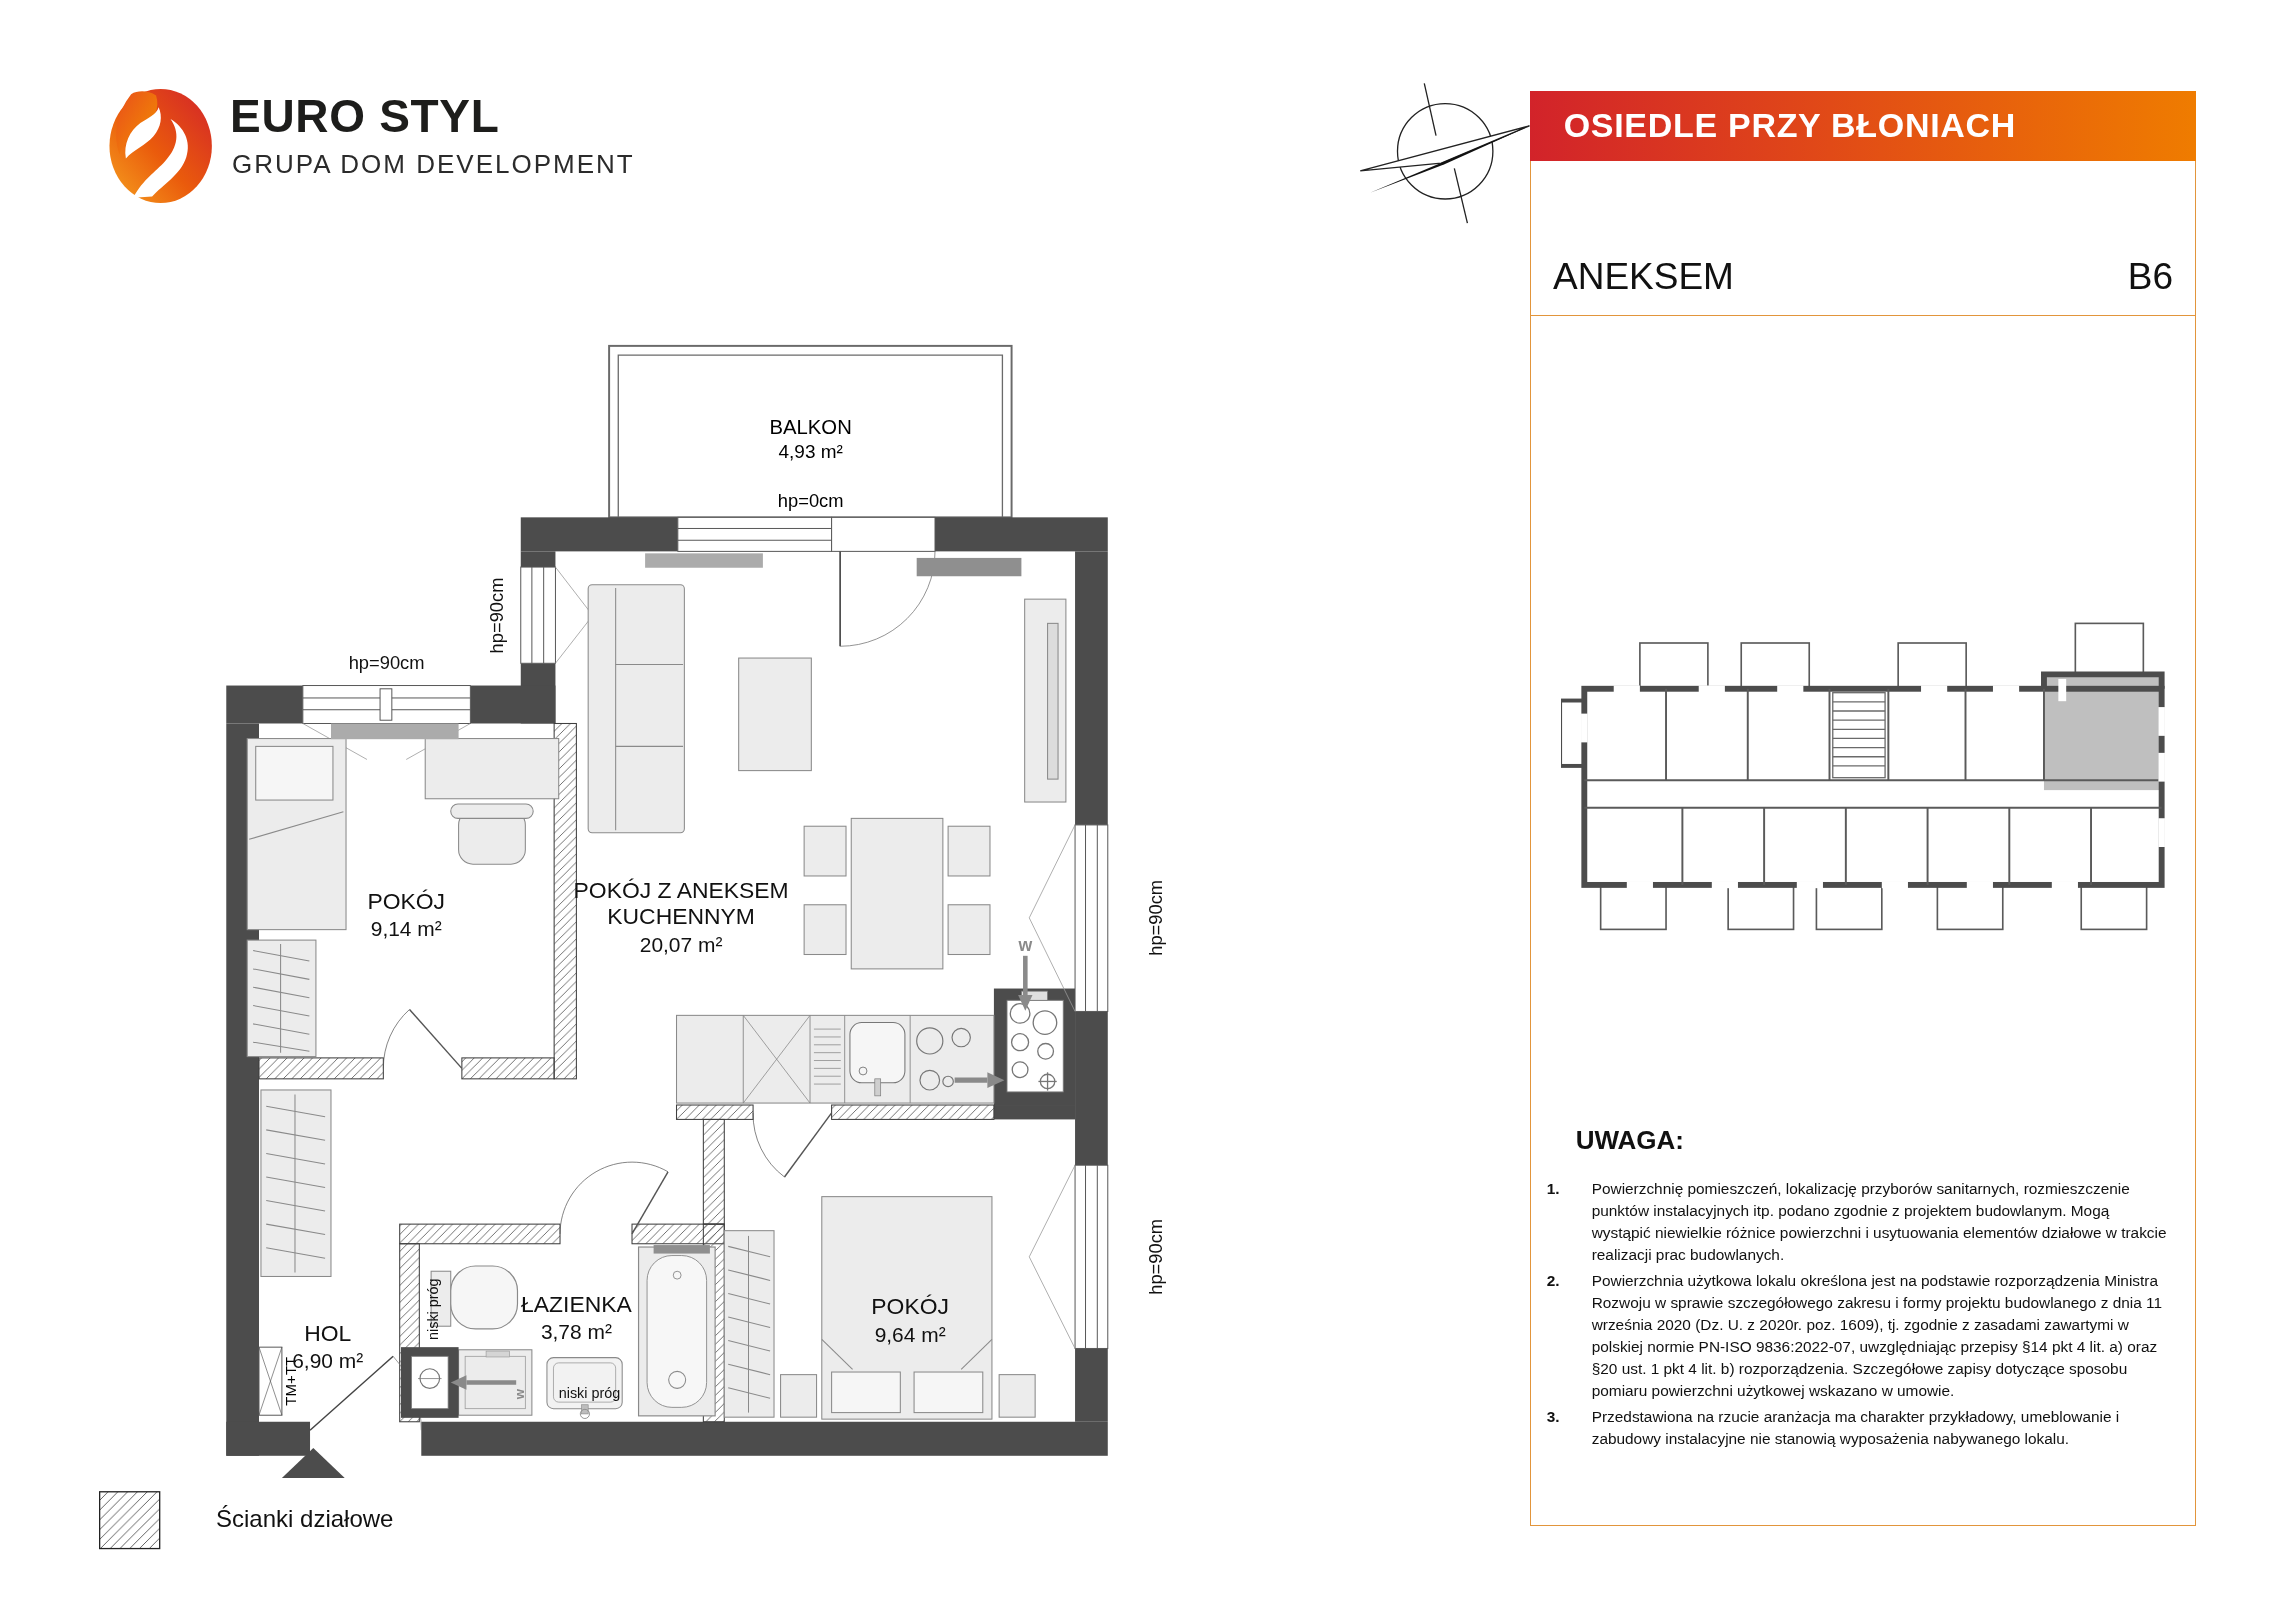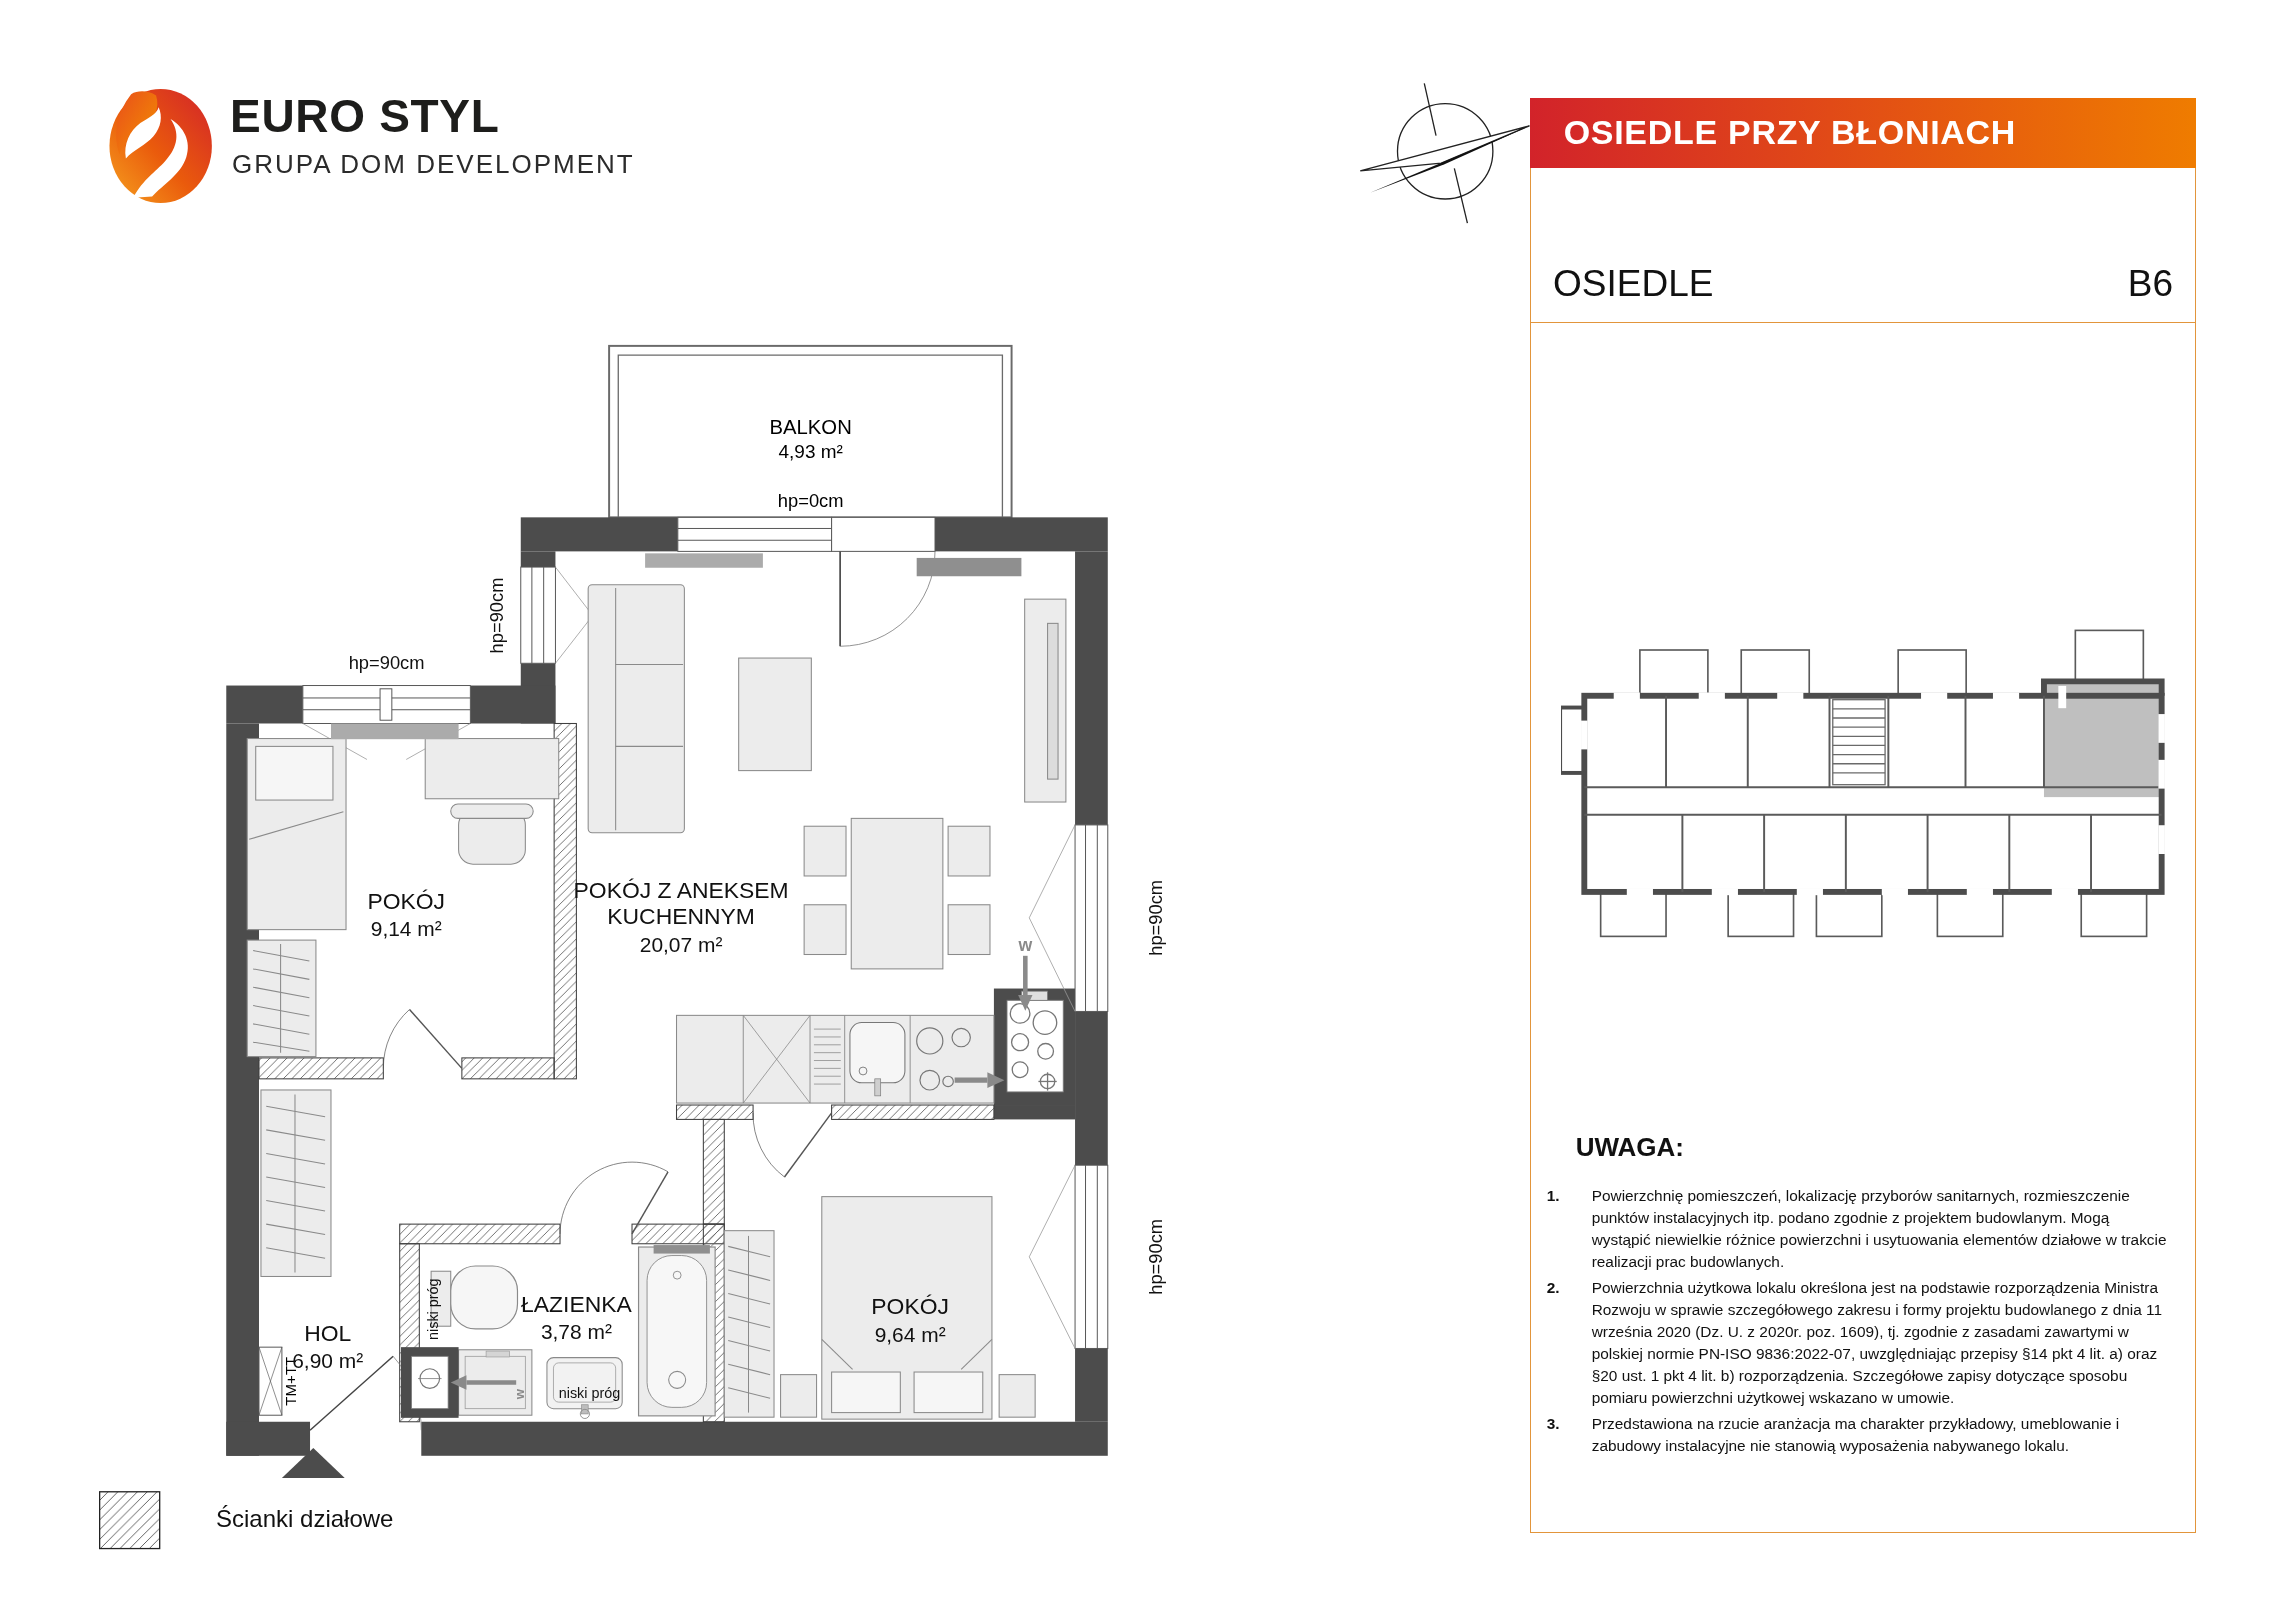--- a/index.html
+++ b/index.html
@@ -3,21 +3,21 @@
 <meta charset="utf-8">
 <style>
   html,body{margin:0;padding:0;background:#fff;}
   #page{position:relative;width:2295px;height:1624px;background:#fff;overflow:hidden;
         font-family:"Liberation Sans",sans-serif;color:#1a1a1a;border-radius:10px;}
   .abs{position:absolute;}
   
   #logo-title{left:230px;top:89px;font-size:46px;font-weight:800;letter-spacing:0.7px;color:#1d1d1b;}
   #logo-sub{left:232px;top:149px;font-size:26px;font-weight:500;letter-spacing:2px;color:#2b2b2b;}
   
-  #panel{left:1530px;top:98px;width:666px;height:1435px;border:1.3px solid #e2953b;box-sizing:border-box;background:#fff;}
+  #panel{left:1530px;top:91px;width:666px;height:1435px;border:1.3px solid #e2953b;box-sizing:border-box;background:#fff;}
   #panel-header{position:absolute;left:-1.3px;top:-1.3px;width:666px;height:70px;
     background:linear-gradient(90deg,#d2232a 0%,#e14a17 45%,#ef7c00 100%);
     display:flex;align-items:center;box-sizing:border-box;padding-left:34px;}
   #panel-header .ttl{color:#fff;font-size:34px;font-weight:800;letter-spacing:0.7px;}
   .prow{position:absolute;left:0;width:664px;height:77px;display:flex;align-items:center;
         justify-content:space-between;box-sizing:border-box;padding:0 22px;border-bottom:1.3px solid #e2953b;
         font-size:37px;}
   #row0{top:69px;} #row1{top:147px;} #row2{top:225px;} #row3{top:302px;}
   #row0 .lbl{font-weight:800;}
   .prow .lbl{font-weight:400;color:#111;}
@@ -63,21 +63,21 @@
     <line x1="2222" y1="258" x2="2242" y2="342" stroke="#222" stroke-width="2"></line>
     <polygon points="2078,262 2337,193 2202,250" fill="#fff" stroke="#222" stroke-width="2"></polygon>
     <polygon points="2337,193 2092,296 2207,252" fill="#111"></polygon>
   </svg>
 
   <div class="abs" id="panel">
     <div id="panel-header">
       <span class="ttl">OSIEDLE PRZY BŁONIACH</span>
     </div>
     <div class="prow" id="row1">
-      <span class="lbl">OSIEDLE</span>
+      <span class="lbl">ANEKSEM</span>
       <span class="val">B6</span>
     </div>
 
     <svg class="abs" style="left:29.5px;top:517px" width="622" height="340" viewBox="2380 940 950 520">
 
       <rect x="3118" y="1040" width="180" height="177" fill="#bfbfbf"></rect>
 
       <g stroke="#5a5a5a" stroke-width="2.5" fill="none">
         <rect x="2500" y="992" width="104" height="70"></rect>
         <rect x="2655" y="992" width="104" height="70"></rect>

